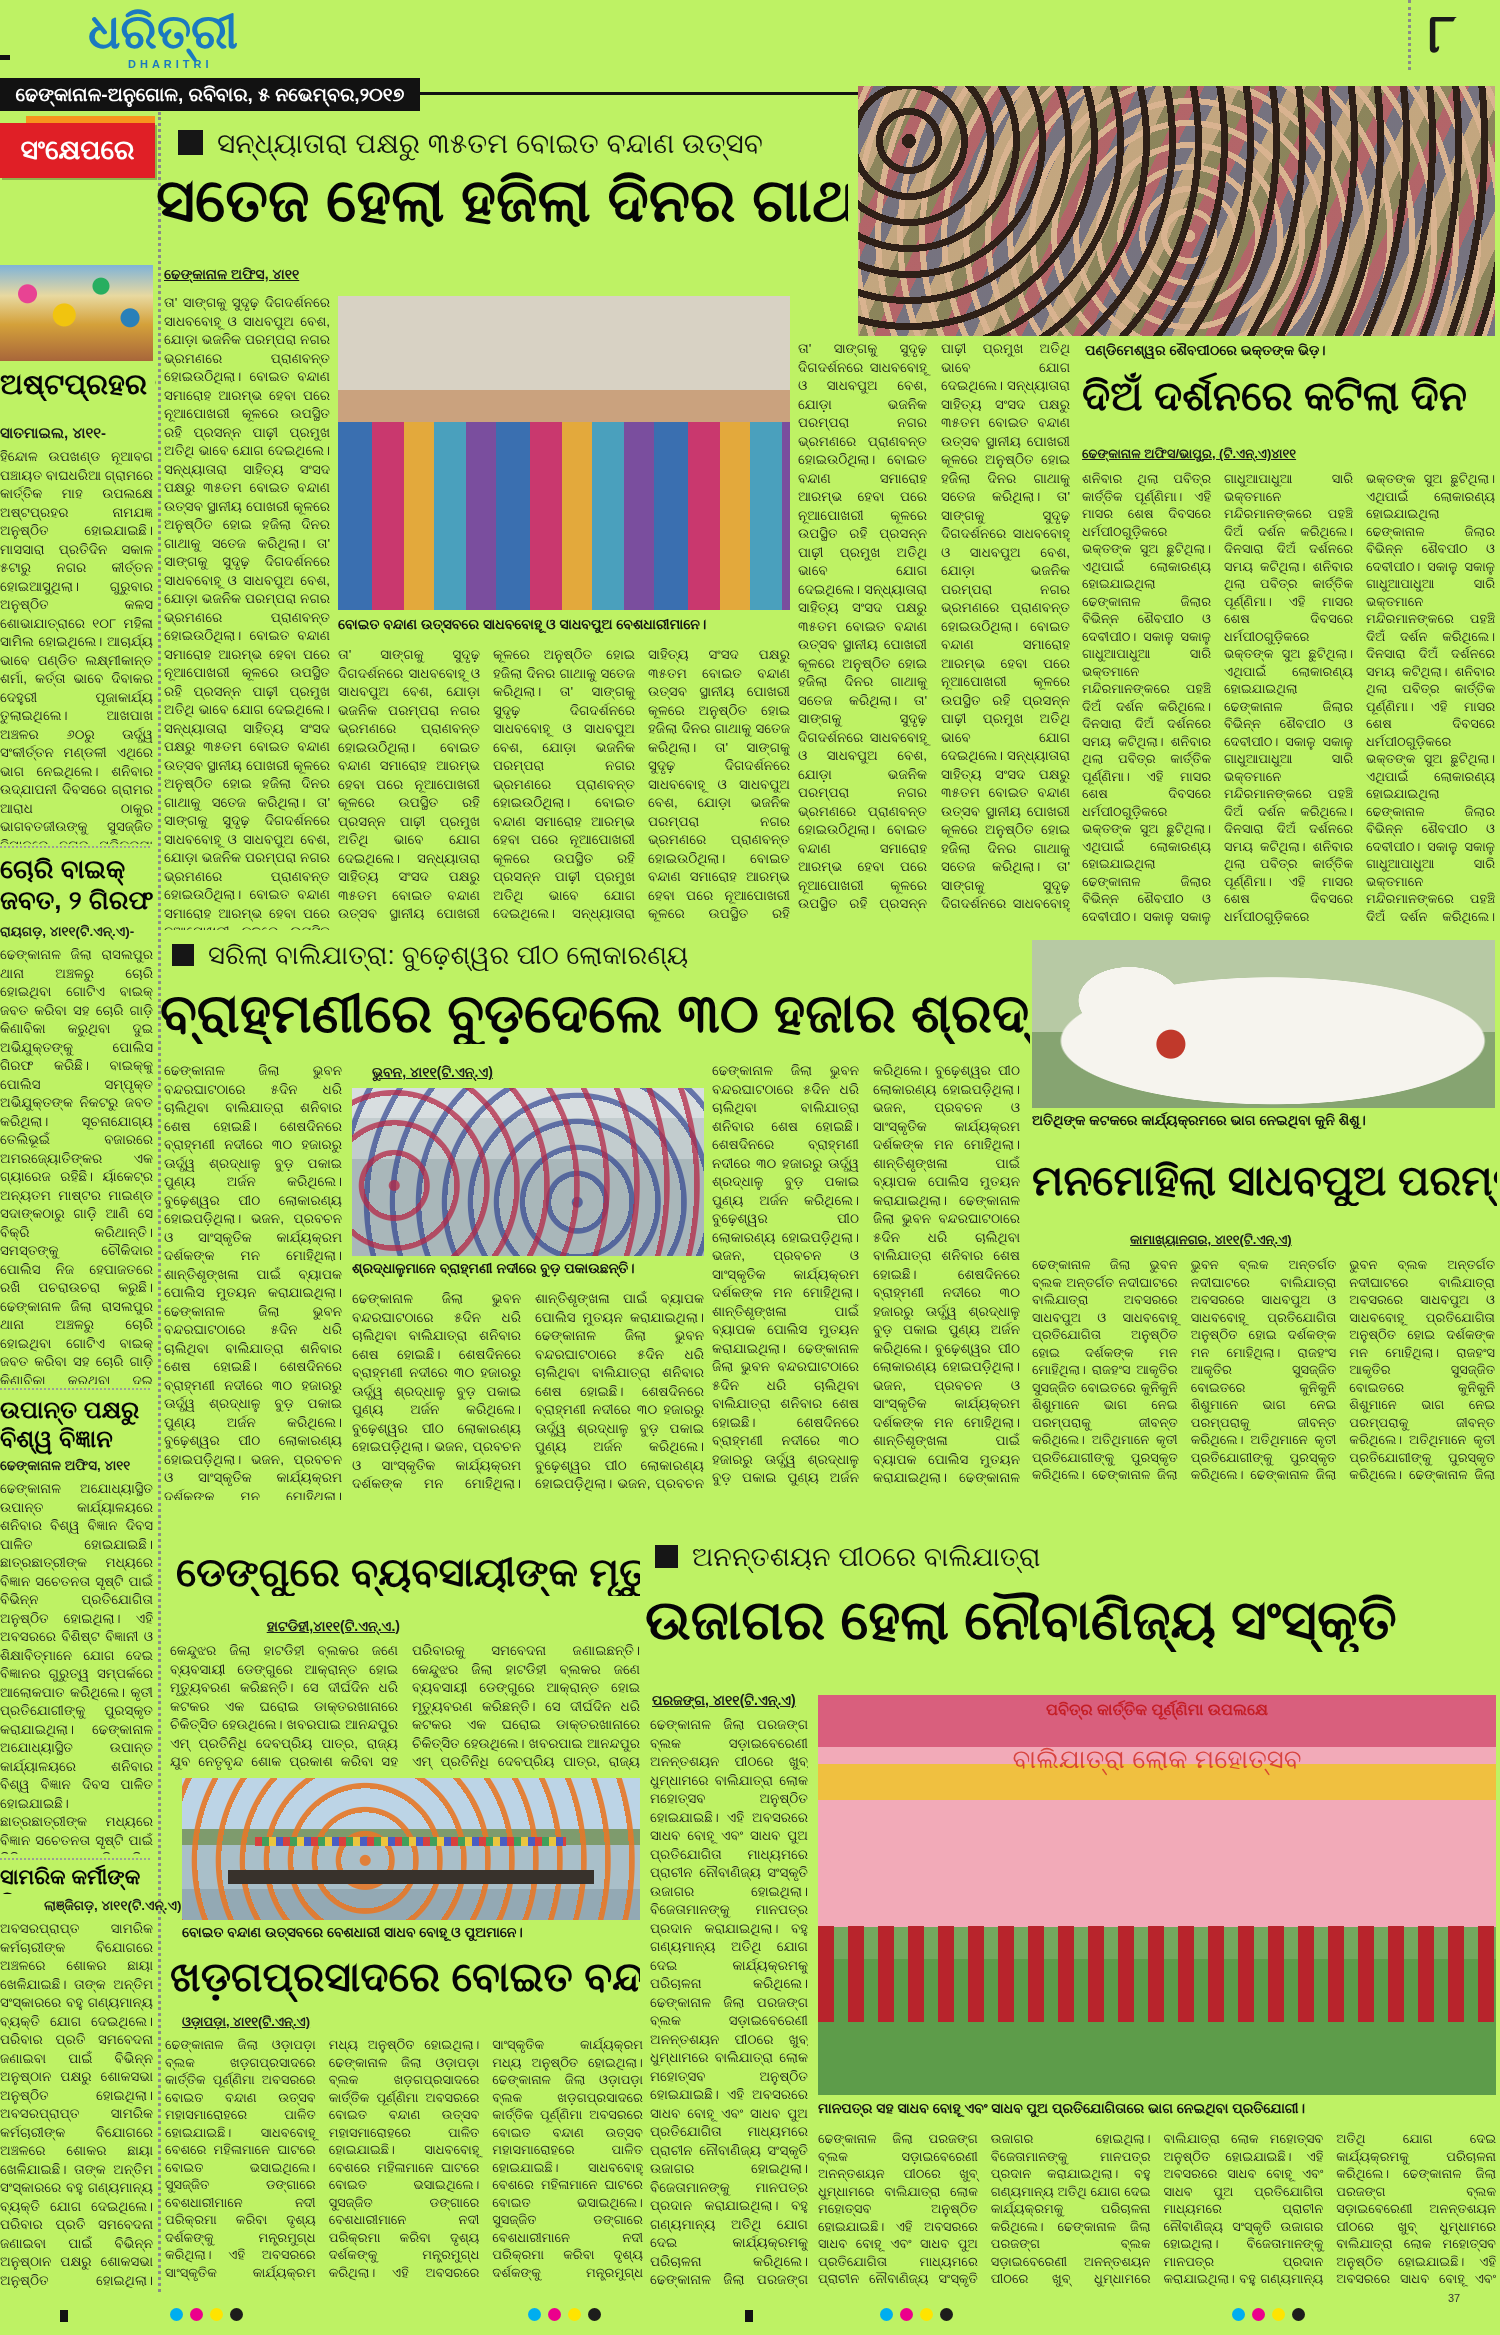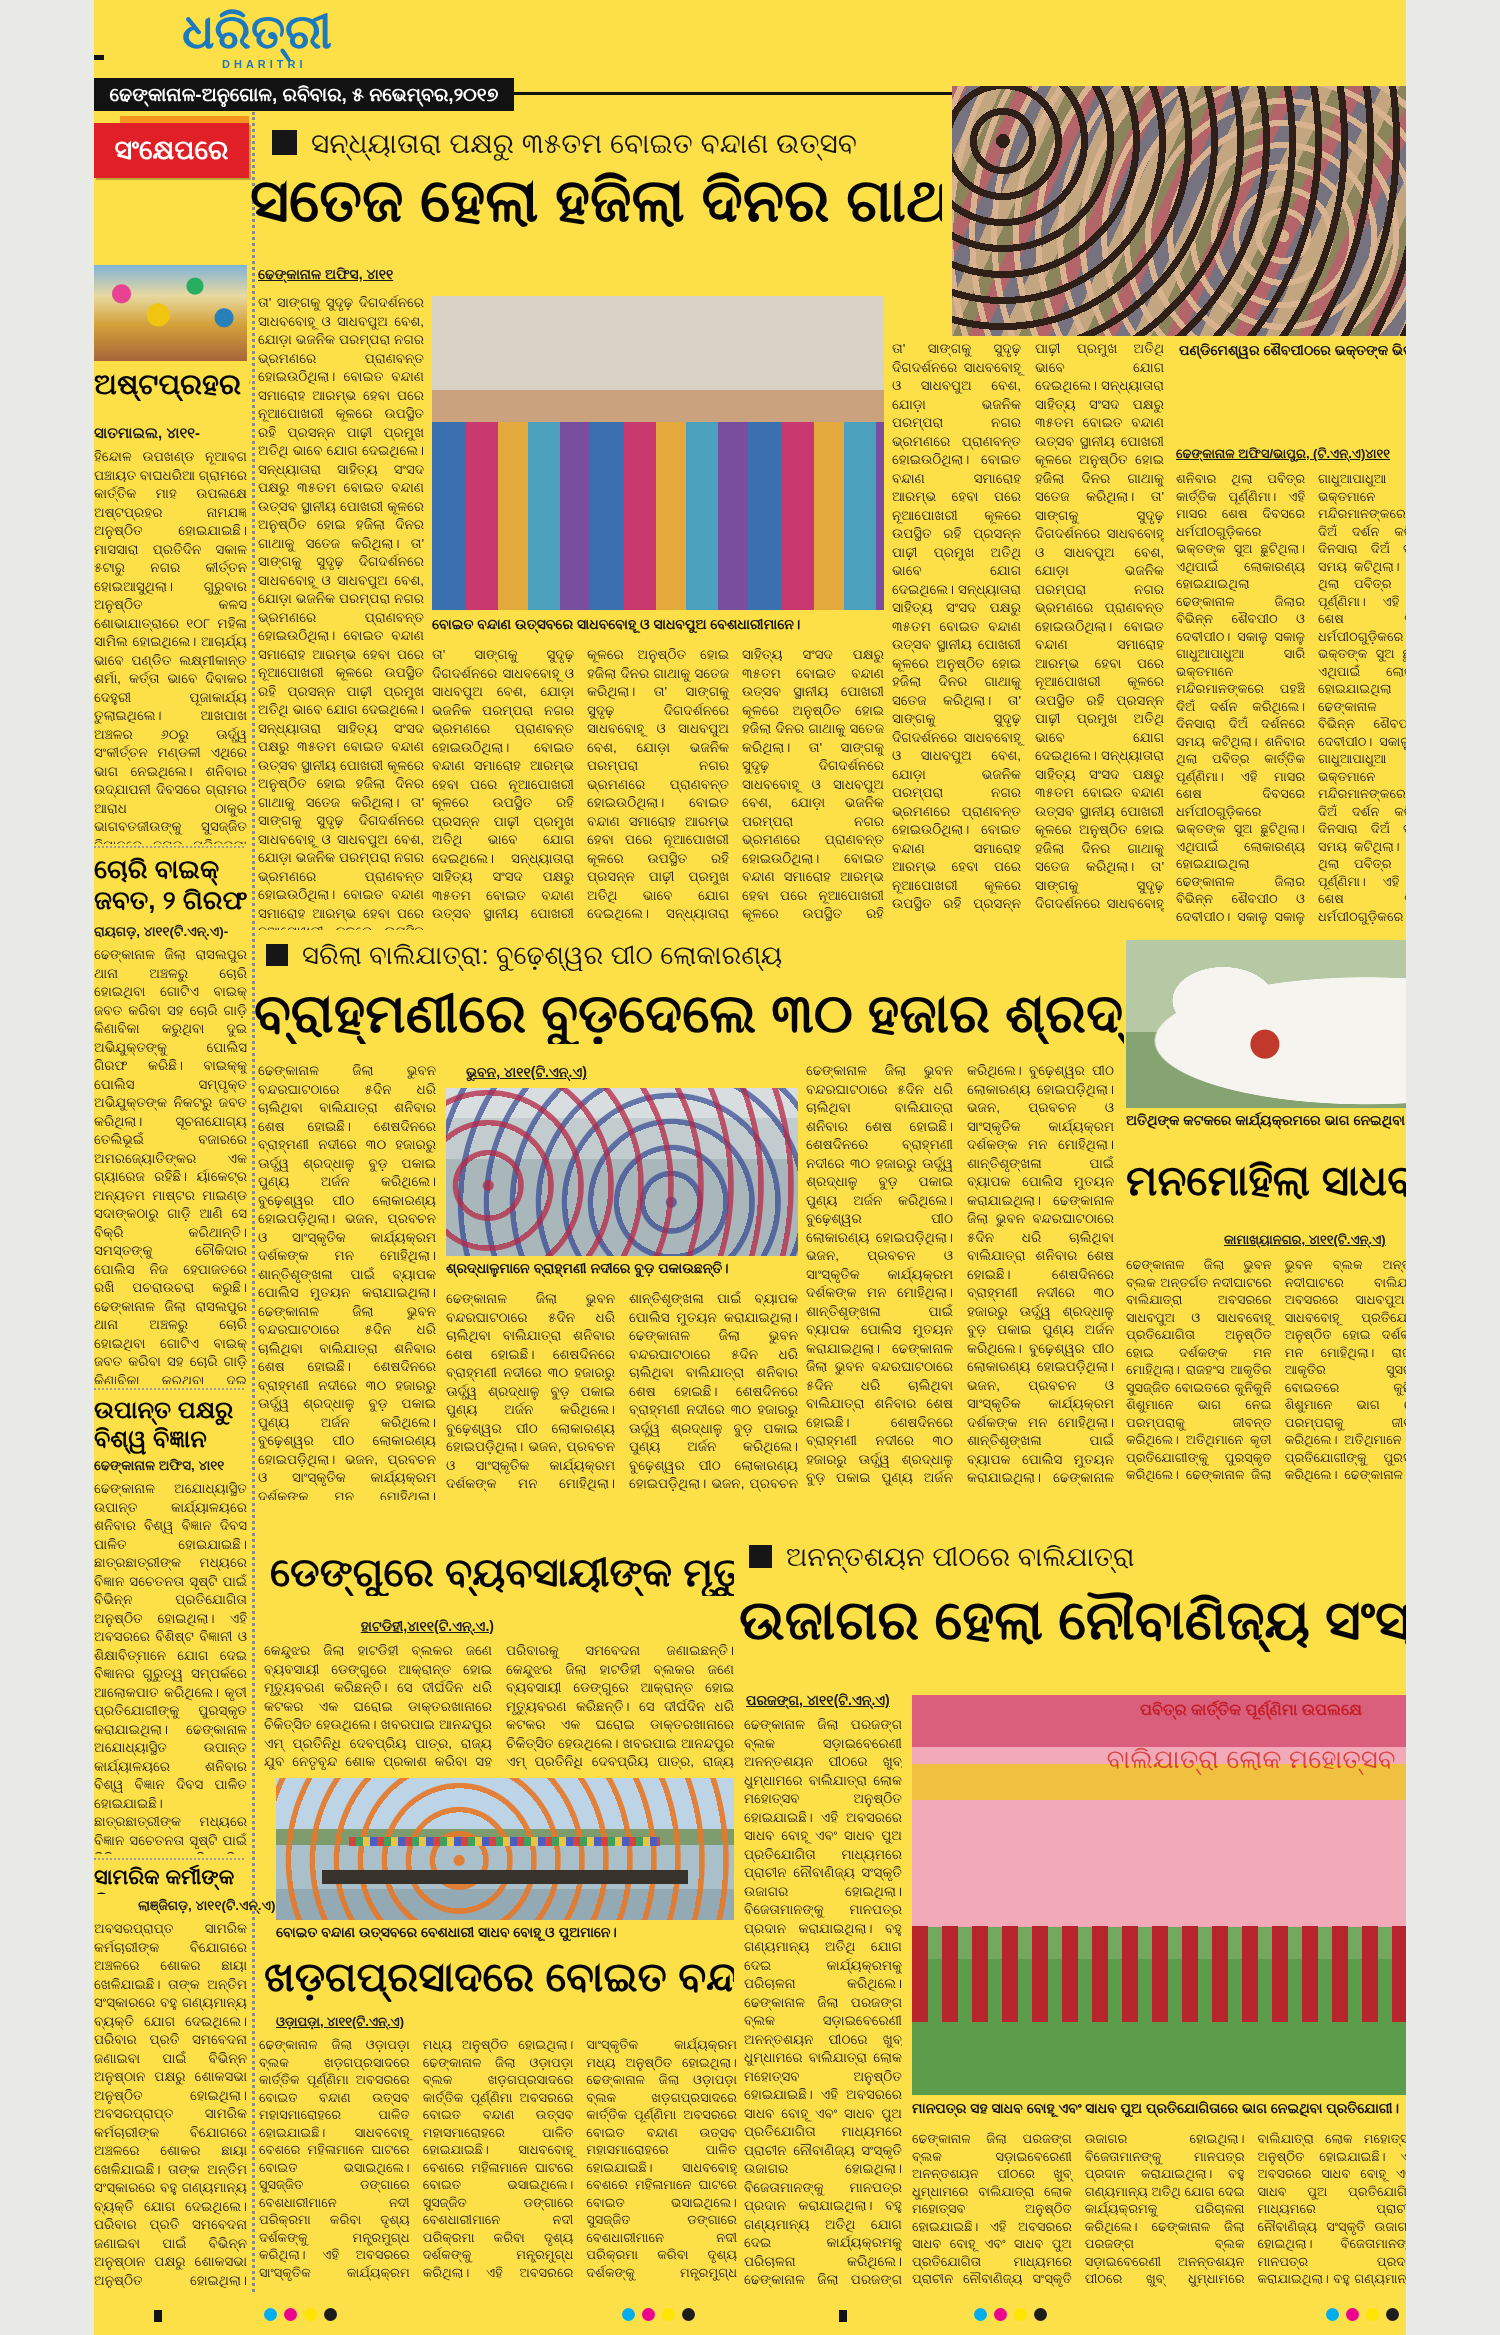--- a/index.html
+++ b/index.html
@@ -1,16 +1,16 @@
 <!DOCTYPE html>
 <html><head>
 <meta charset="utf-8">
 <style>
   html,body{margin:0;padding:0;background:#e9e9e6;}
-  #page{position:relative;width:1312px;height:2335px;background:#fde047;margin:0 auto;
+  #page{position:relative;width:1500px;height:2335px;background:#bef264;margin:0 auto;
         font-family:"Liberation Sans","DejaVu Sans",sans-serif;color:#1a1a1a;overflow:hidden;}
   .abs{position:absolute;}
   
   .logo-odia{font-size:48px;font-weight:700;color:#1b79c0;line-height:1;}
   .logo-latin{font-size:11px;font-weight:700;color:#1b79c0;letter-spacing:4px;margin-top:2px;margin-left:40px;}
   .edition-bar{background:#121212;color:#fff;font-size:19px;font-weight:700;text-align:center;line-height:33px;height:33px;}
   .head-rule{background:#121212;height:3px;}
   .pageno{font-size:54px;font-weight:700;}
   .dotline-v{border-left:3px dotted #8a8a8a;width:0;}
   .dotline-h{border-top:2px dotted #9a9a9a;height:0;}
@@ -121,20 +121,21 @@
   <div class="abs bodytext" style="left:164px;top:294px;width:166px;height:636px;">ତା' ସାଙ୍ଗକୁ ସୁଦୃଢ଼ ଦିଗଦର୍ଶନରେ ସାଧବବୋହୂ ଓ ସାଧବପୁଅ ବେଶ, ଯୋଡ଼ା ଭଜନିକ ପରମ୍ପରା ନଗର ଭ୍ରମଣରେ ପ୍ରାଣବନ୍ତ ହୋଇଉଠିଥିଲା। ବୋଇତ ବନ୍ଦାଣ ସମାରୋହ ଆରମ୍ଭ ହେବା ପରେ ନୂଆପୋଖରୀ କୂଳରେ ଉପସ୍ଥିତ ରହି ପ୍ରସନ୍ନ ପାଢ଼ୀ ପ୍ରମୁଖ ଅତିଥି ଭାବେ ଯୋଗ ଦେଇଥିଲେ। ସନ୍ଧ୍ୟାତାରା ସାହିତ୍ୟ ସଂସଦ ପକ୍ଷରୁ ୩୫ତମ ବୋଇତ ବନ୍ଦାଣ ଉତ୍ସବ ସ୍ଥାନୀୟ ପୋଖରୀ କୂଳରେ ଅନୁଷ୍ଠିତ ହୋଇ ହଜିଲା ଦିନର ଗାଥାକୁ ସତେଜ କରିଥିଲା। ତା' ସାଙ୍ଗକୁ ସୁଦୃଢ଼ ଦିଗଦର୍ଶନରେ ସାଧବବୋହୂ ଓ ସାଧବପୁଅ ବେଶ, ଯୋଡ଼ା ଭଜନିକ ପରମ୍ପରା ନଗର ଭ୍ରମଣରେ ପ୍ରାଣବନ୍ତ ହୋଇଉଠିଥିଲା। ବୋଇତ ବନ୍ଦାଣ ସମାରୋହ ଆରମ୍ଭ ହେବା ପରେ ନୂଆପୋଖରୀ କୂଳରେ ଉପସ୍ଥିତ ରହି ପ୍ରସନ୍ନ ପାଢ଼ୀ ପ୍ରମୁଖ ଅତିଥି ଭାବେ ଯୋଗ ଦେଇଥିଲେ। ସନ୍ଧ୍ୟାତାରା ସାହିତ୍ୟ ସଂସଦ ପକ୍ଷରୁ ୩୫ତମ ବୋଇତ ବନ୍ଦାଣ ଉତ୍ସବ ସ୍ଥାନୀୟ ପୋଖରୀ କୂଳରେ ଅନୁଷ୍ଠିତ ହୋଇ ହଜିଲା ଦିନର ଗାଥାକୁ ସତେଜ କରିଥିଲା। ତା' ସାଙ୍ଗକୁ ସୁଦୃଢ଼ ଦିଗଦର୍ଶନରେ ସାଧବବୋହୂ ଓ ସାଧବପୁଅ ବେଶ, ଯୋଡ଼ା ଭଜନିକ ପରମ୍ପରା ନଗର ଭ୍ରମଣରେ ପ୍ରାଣବନ୍ତ ହୋଇଉଠିଥିଲା। ବୋଇତ ବନ୍ଦାଣ ସମାରୋହ ଆରମ୍ଭ ହେବା ପରେ ନୂଆପୋଖରୀ କୂଳରେ ଉପସ୍ଥିତ ରହି ପ୍ରସନ୍ନ ପାଢ଼ୀ ପ୍ରମୁଖ ଅତିଥି ଭାବେ ଯୋଗ ଦେଇଥିଲେ। ସନ୍ଧ୍ୟାତାରା ସାହିତ୍ୟ ସଂସଦ ପକ୍ଷରୁ ୩୫ତମ ବୋଇତ ବନ୍ଦାଣ ଉତ୍ସବ ସ୍ଥାନୀୟ ପୋଖରୀ କୂଳରେ ଅନୁଷ୍ଠିତ ହୋଇ ହଜିଲା ଦିନର ଗାଥାକୁ ସତେଜ କରିଥିଲା। ତା' ସାଙ୍ଗକୁ ସୁଦୃଢ଼ ଦିଗଦର୍ଶନରେ ସାଧବବୋହୂ ଓ ସାଧବପୁଅ ବେଶ, ଯୋଡ଼ା ଭଜନିକ ପରମ୍ପରା ନଗର ଭ୍ରମଣରେ ପ୍ରାଣବନ୍ତ ହୋଇଉଠିଥିଲା। ବୋଇତ ବନ୍ଦାଣ ସମାରୋହ ଆରମ୍ଭ ହେବା ପରେ ନୂଆପୋଖରୀ କୂଳରେ ଉପସ୍ଥିତ ରହି ପ୍ରସନ୍ନ ପାଢ଼ୀ ପ୍ରମୁଖ ଅତିଥି ଭାବେ ଯୋଗ ଦେଇଥିଲେ। ସନ୍ଧ୍ୟାତାରା ସାହିତ୍ୟ ସଂସଦ ପକ୍ଷରୁ ୩୫ତମ ବୋଇତ ବନ୍ଦାଣ ଉତ୍ସବ ସ୍ଥାନୀୟ ପୋଖରୀ କୂଳରେ ଅନୁଷ୍ଠିତ ହୋଇ ହଜିଲା ଦିନର ଗାଥାକୁ ସତେଜ କରିଥିଲା।</div>
 
   <div class="abs ph ph-saris" style="left:338px;top:296px;width:452px;height:314px;"></div>
   <div class="abs caption" style="left:338px;top:616px;width:452px;">ବୋଇତ ବନ୍ଦାଣ ଉତ୍ସବରେ ସାଧବବୋହୂ ଓ ସାଧବପୁଅ ବେଶଧାରୀମାନେ।</div>
   <div class="abs bodytext cols3" style="left:338px;top:646px;width:452px;height:284px;">ତା' ସାଙ୍ଗକୁ ସୁଦୃଢ଼ ଦିଗଦର୍ଶନରେ ସାଧବବୋହୂ ଓ ସାଧବପୁଅ ବେଶ, ଯୋଡ଼ା ଭଜନିକ ପରମ୍ପରା ନଗର ଭ୍ରମଣରେ ପ୍ରାଣବନ୍ତ ହୋଇଉଠିଥିଲା। ବୋଇତ ବନ୍ଦାଣ ସମାରୋହ ଆରମ୍ଭ ହେବା ପରେ ନୂଆପୋଖରୀ କୂଳରେ ଉପସ୍ଥିତ ରହି ପ୍ରସନ୍ନ ପାଢ଼ୀ ପ୍ରମୁଖ ଅତିଥି ଭାବେ ଯୋଗ ଦେଇଥିଲେ। ସନ୍ଧ୍ୟାତାରା ସାହିତ୍ୟ ସଂସଦ ପକ୍ଷରୁ ୩୫ତମ ବୋଇତ ବନ୍ଦାଣ ଉତ୍ସବ ସ୍ଥାନୀୟ ପୋଖରୀ କୂଳରେ ଅନୁଷ୍ଠିତ ହୋଇ ହଜିଲା ଦିନର ଗାଥାକୁ ସତେଜ କରିଥିଲା। ତା' ସାଙ୍ଗକୁ ସୁଦୃଢ଼ ଦିଗଦର୍ଶନରେ ସାଧବବୋହୂ ଓ ସାଧବପୁଅ ବେଶ, ଯୋଡ଼ା ଭଜନିକ ପରମ୍ପରା ନଗର ଭ୍ରମଣରେ ପ୍ରାଣବନ୍ତ ହୋଇଉଠିଥିଲା। ବୋଇତ ବନ୍ଦାଣ ସମାରୋହ ଆରମ୍ଭ ହେବା ପରେ ନୂଆପୋଖରୀ କୂଳରେ ଉପସ୍ଥିତ ରହି ପ୍ରସନ୍ନ ପାଢ଼ୀ ପ୍ରମୁଖ ଅତିଥି ଭାବେ ଯୋଗ ଦେଇଥିଲେ। ସନ୍ଧ୍ୟାତାରା ସାହିତ୍ୟ ସଂସଦ ପକ୍ଷରୁ ୩୫ତମ ବୋଇତ ବନ୍ଦାଣ ଉତ୍ସବ ସ୍ଥାନୀୟ ପୋଖରୀ କୂଳରେ ଅନୁଷ୍ଠିତ ହୋଇ ହଜିଲା ଦିନର ଗାଥାକୁ ସତେଜ କରିଥିଲା। ତା' ସାଙ୍ଗକୁ ସୁଦୃଢ଼ ଦିଗଦର୍ଶନରେ ସାଧବବୋହୂ ଓ ସାଧବପୁଅ ବେଶ, ଯୋଡ଼ା ଭଜନିକ ପରମ୍ପରା ନଗର ଭ୍ରମଣରେ ପ୍ରାଣବନ୍ତ ହୋଇଉଠିଥିଲା। ବୋଇତ ବନ୍ଦାଣ ସମାରୋହ ଆରମ୍ଭ ହେବା ପରେ ନୂଆପୋଖରୀ କୂଳରେ ଉପସ୍ଥିତ ରହି ପ୍ରସନ୍ନ ପାଢ଼ୀ ପ୍ରମୁଖ ଅତିଥି ଭାବେ ଯୋଗ ଦେଇଥିଲେ। ସନ୍ଧ୍ୟାତାରା ସାହିତ୍ୟ ସଂସଦ ପକ୍ଷରୁ ୩୫ତମ ବୋଇତ ବନ୍ଦାଣ ଉତ୍ସବ ସ୍ଥାନୀୟ ପୋଖରୀ କୂଳରେ ଅନୁଷ୍ଠିତ ହୋଇ ହଜିଲା ଦିନର ଗାଥାକୁ ସତେଜ କରିଥିଲା। ତା' ସାଙ୍ଗକୁ ସୁଦୃଢ଼ ଦିଗଦର୍ଶନରେ ସାଧବବୋହୂ ଓ ସାଧବପୁଅ ବେଶ, ଯୋଡ଼ା ଭଜନିକ ପରମ୍ପରା ନଗର ଭ୍ରମଣରେ ପ୍ରାଣବନ୍ତ ହୋଇଉଠିଥିଲା। ବୋଇତ ବନ୍ଦାଣ ସମାରୋହ ଆରମ୍ଭ ହେବା ପରେ ନୂଆପୋଖରୀ କୂଳରେ ଉପସ୍ଥିତ ରହି ପ୍ରସନ୍ନ ପାଢ଼ୀ ପ୍ରମୁଖ ଅତିଥି ଭାବେ ଯୋଗ ଦେଇଥିଲେ। ସନ୍ଧ୍ୟାତାରା ସାହିତ୍ୟ ସଂସଦ ପକ୍ଷରୁ ୩୫ତମ ବୋଇତ ବନ୍ଦାଣ ଉତ୍ସବ ସ୍ଥାନୀୟ ପୋଖରୀ କୂଳରେ ଅନୁଷ୍ଠିତ ହୋଇ ହଜିଲା ଦିନର ଗାଥାକୁ ସତେଜ କରିଥିଲା। ତା' ସାଙ୍ଗକୁ ସୁଦୃଢ଼ ଦିଗଦର୍ଶନରେ ସାଧବବୋହୂ ଓ ସାଧବପୁଅ ବେଶ, ଯୋଡ଼ା ଭଜନିକ ପରମ୍ପରା ନଗର ଭ୍ରମଣରେ ପ୍ରାଣବନ୍ତ ହୋଇଉଠିଥିଲା। ବୋଇତ ବନ୍ଦାଣ ସମାରୋହ ଆରମ୍ଭ ହେବା ପରେ ନୂଆପୋଖରୀ କୂଳରେ ଉପସ୍ଥିତ ରହି ପ୍ରସନ୍ନ ପାଢ଼ୀ ପ୍ରମୁଖ ଅତିଥି ଭାବେ ଯୋଗ ଦେଇଥିଲେ। ସନ୍ଧ୍ୟାତାରା ସାହିତ୍ୟ ସଂସଦ ପକ୍ଷରୁ ୩୫ତମ ବୋଇତ ବନ୍ଦାଣ ଉତ୍ସବ ସ୍ଥାନୀୟ ପୋଖରୀ କୂଳରେ ଅନୁଷ୍ଠିତ ହୋଇ ହଜିଲା ଦିନର ଗାଥାକୁ ସତେଜ କରିଥିଲା।</div>
 
   <div class="abs bodytext cols2" style="left:798px;top:340px;width:272px;height:590px;">ତା' ସାଙ୍ଗକୁ ସୁଦୃଢ଼ ଦିଗଦର୍ଶନରେ ସାଧବବୋହୂ ଓ ସାଧବପୁଅ ବେଶ, ଯୋଡ଼ା ଭଜନିକ ପରମ୍ପରା ନଗର ଭ୍ରମଣରେ ପ୍ରାଣବନ୍ତ ହୋଇଉଠିଥିଲା। ବୋଇତ ବନ୍ଦାଣ ସମାରୋହ ଆରମ୍ଭ ହେବା ପରେ ନୂଆପୋଖରୀ କୂଳରେ ଉପସ୍ଥିତ ରହି ପ୍ରସନ୍ନ ପାଢ଼ୀ ପ୍ରମୁଖ ଅତିଥି ଭାବେ ଯୋଗ ଦେଇଥିଲେ। ସନ୍ଧ୍ୟାତାରା ସାହିତ୍ୟ ସଂସଦ ପକ୍ଷରୁ ୩୫ତମ ବୋଇତ ବନ୍ଦାଣ ଉତ୍ସବ ସ୍ଥାନୀୟ ପୋଖରୀ କୂଳରେ ଅନୁଷ୍ଠିତ ହୋଇ ହଜିଲା ଦିନର ଗାଥାକୁ ସତେଜ କରିଥିଲା। ତା' ସାଙ୍ଗକୁ ସୁଦୃଢ଼ ଦିଗଦର୍ଶନରେ ସାଧବବୋହୂ ଓ ସାଧବପୁଅ ବେଶ, ଯୋଡ଼ା ଭଜନିକ ପରମ୍ପରା ନଗର ଭ୍ରମଣରେ ପ୍ରାଣବନ୍ତ ହୋଇଉଠିଥିଲା। ବୋଇତ ବନ୍ଦାଣ ସମାରୋହ ଆରମ୍ଭ ହେବା ପରେ ନୂଆପୋଖରୀ କୂଳରେ ଉପସ୍ଥିତ ରହି ପ୍ରସନ୍ନ ପାଢ଼ୀ ପ୍ରମୁଖ ଅତିଥି ଭାବେ ଯୋଗ ଦେଇଥିଲେ। ସନ୍ଧ୍ୟାତାରା ସାହିତ୍ୟ ସଂସଦ ପକ୍ଷରୁ ୩୫ତମ ବୋଇତ ବନ୍ଦାଣ ଉତ୍ସବ ସ୍ଥାନୀୟ ପୋଖରୀ କୂଳରେ ଅନୁଷ୍ଠିତ ହୋଇ ହଜିଲା ଦିନର ଗାଥାକୁ ସତେଜ କରିଥିଲା। ତା' ସାଙ୍ଗକୁ ସୁଦୃଢ଼ ଦିଗଦର୍ଶନରେ ସାଧବବୋହୂ ଓ ସାଧବପୁଅ ବେଶ, ଯୋଡ଼ା ଭଜନିକ ପରମ୍ପରା ନଗର ଭ୍ରମଣରେ ପ୍ରାଣବନ୍ତ ହୋଇଉଠିଥିଲା। ବୋଇତ ବନ୍ଦାଣ ସମାରୋହ ଆରମ୍ଭ ହେବା ପରେ ନୂଆପୋଖରୀ କୂଳରେ ଉପସ୍ଥିତ ରହି ପ୍ରସନ୍ନ ପାଢ଼ୀ ପ୍ରମୁଖ ଅତିଥି ଭାବେ ଯୋଗ ଦେଇଥିଲେ। ସନ୍ଧ୍ୟାତାରା ସାହିତ୍ୟ ସଂସଦ ପକ୍ଷରୁ ୩୫ତମ ବୋଇତ ବନ୍ଦାଣ ଉତ୍ସବ ସ୍ଥାନୀୟ ପୋଖରୀ କୂଳରେ ଅନୁଷ୍ଠିତ ହୋଇ ହଜିଲା ଦିନର ଗାଥାକୁ ସତେଜ କରିଥିଲା। ତା' ସାଙ୍ଗକୁ ସୁଦୃଢ଼ ଦିଗଦର୍ଶନରେ ସାଧବବୋହୂ ଓ ସାଧବପୁଅ ବେଶ, ଯୋଡ଼ା ଭଜନିକ ପରମ୍ପରା ନଗର ଭ୍ରମଣରେ ପ୍ରାଣବନ୍ତ ହୋଇଉଠିଥିଲା। ବୋଇତ ବନ୍ଦାଣ ସମାରୋହ ଆରମ୍ଭ ହେବା ପରେ ନୂଆପୋଖରୀ କୂଳରେ ଉପସ୍ଥିତ ରହି ପ୍ରସନ୍ନ ପାଢ଼ୀ ପ୍ରମୁଖ ଅତିଥି ଭାବେ ଯୋଗ ଦେଇଥିଲେ। ସନ୍ଧ୍ୟାତାରା ସାହିତ୍ୟ ସଂସଦ ପକ୍ଷରୁ ୩୫ତମ ବୋଇତ ବନ୍ଦାଣ ଉତ୍ସବ ସ୍ଥାନୀୟ ପୋଖରୀ କୂଳରେ ଅନୁଷ୍ଠିତ ହୋଇ ହଜିଲା ଦିନର ଗାଥାକୁ ସତେଜ କରିଥିଲା। ତା' ସାଙ୍ଗକୁ ସୁଦୃଢ଼ ଦିଗଦର୍ଶନରେ ସାଧବବୋହୂ ଓ ସାଧବପୁଅ ବେଶ, ଯୋଡ଼ା ଭଜନିକ ପରମ୍ପରା ନଗର ଭ୍ରମଣରେ ପ୍ରାଣବନ୍ତ ହୋଇଉଠିଥିଲା। ବୋଇତ ବନ୍ଦାଣ ସମାରୋହ ଆରମ୍ଭ ହେବା ପରେ ନୂଆପୋଖରୀ କୂଳରେ ଉପସ୍ଥିତ ରହି ପ୍ରସନ୍ନ ପାଢ଼ୀ ପ୍ରମୁଖ ଅତିଥି ଭାବେ ଯୋଗ ଦେଇଥିଲେ। ସନ୍ଧ୍ୟାତାରା ସାହିତ୍ୟ ସଂସଦ ପକ୍ଷରୁ ୩୫ତମ ବୋଇତ ବନ୍ଦାଣ ଉତ୍ସବ ସ୍ଥାନୀୟ ପୋଖରୀ କୂଳରେ ଅନୁଷ୍ଠିତ ହୋଇ ହଜିଲା ଦିନର ଗାଥାକୁ ସତେଜ କରିଥିଲା। ତା' ସାଙ୍ଗକୁ ସୁଦୃଢ଼ ଦିଗଦର୍ଶନରେ ସାଧବବୋହୂ ଓ ସାଧବପୁଅ ବେଶ, ଯୋଡ଼ା ଭଜନିକ ପରମ୍ପରା ନଗର ଭ୍ରମଣରେ ପ୍ରାଣବନ୍ତ ହୋଇଉଠିଥିଲା। ବୋଇତ ବନ୍ଦାଣ ସମାରୋହ ଆରମ୍ଭ ହେବା ପରେ ନୂଆପୋଖରୀ କୂଳରେ ଉପସ୍ଥିତ ରହି ପ୍ରସନ୍ନ ପାଢ଼ୀ ପ୍ରମୁଖ ଅତିଥି ଭାବେ ଯୋଗ ଦେଇଥିଲେ। ସନ୍ଧ୍ୟାତାରା ସାହିତ୍ୟ ସଂସଦ ପକ୍ଷରୁ ୩୫ତମ ବୋଇତ ବନ୍ଦାଣ ଉତ୍ସବ ସ୍ଥାନୀୟ ପୋଖରୀ କୂଳରେ ଅନୁଷ୍ଠିତ ହୋଇ ହଜିଲା ଦିନର ଗାଥାକୁ ସତେଜ କରିଥିଲା।</div>
 
   <div class="abs ph ph-crowd" style="left:858px;top:86px;width:637px;height:250px;"></div>
   <div class="abs caption" style="left:1085px;top:342px;width:410px;">ପଣ୍ଡିମେଶ୍ୱର ଶୈବପୀଠରେ ଭକ୍ତଙ୍କ ଭିଡ଼।</div>
+  <div class="abs headline" style="left:1082px;top:372px;width:415px;font-size:41px;line-height:48px;">ଦିଅଁ ଦର୍ଶନରେ କଟିଲା ଦିନ</div>
   <div class="abs dateline" style="left:1082px;top:446px;font-size:13px;">ଢେଙ୍କାନାଳ ଅଫିସ/ଭାପୁର, (ଟି.ଏନ୍.ଏ)୪ା୧୧</div>
   <div class="abs bodytext cols3" style="left:1082px;top:470px;width:413px;height:460px;font-size:13px;line-height:17.5px;">ଶନିବାର ଥିଲା ପବିତ୍ର କାର୍ତ୍ତିକ ପୂର୍ଣ୍ଣିମା। ଏହି ମାସର ଶେଷ ଦିବସରେ ଧର୍ମପୀଠଗୁଡ଼ିକରେ ଭକ୍ତଙ୍କ ସୁଅ ଛୁଟିଥିଲା। ଏଥିପାଇଁ ଲୋକାରଣ୍ୟ ହୋଇଯାଇଥିଲା ଢେଙ୍କାନାଳ ଜିଲାର ବିଭିନ୍ନ ଶୈବପୀଠ ଓ ଦେବୀପୀଠ। ସକାଳୁ ସକାଳୁ ଗାଧୁଆପାଧୁଆ ସାରି ଭକ୍ତମାନେ ମନ୍ଦିରମାନଙ୍କରେ ପହଞ୍ଚି ଦିଅଁ ଦର୍ଶନ କରିଥିଲେ। ଦିନସାରା ଦିଅଁ ଦର୍ଶନରେ ସମୟ କଟିଥିଲା। ଶନିବାର ଥିଲା ପବିତ୍ର କାର୍ତ୍ତିକ ପୂର୍ଣ୍ଣିମା। ଏହି ମାସର ଶେଷ ଦିବସରେ ଧର୍ମପୀଠଗୁଡ଼ିକରେ ଭକ୍ତଙ୍କ ସୁଅ ଛୁଟିଥିଲା। ଏଥିପାଇଁ ଲୋକାରଣ୍ୟ ହୋଇଯାଇଥିଲା ଢେଙ୍କାନାଳ ଜିଲାର ବିଭିନ୍ନ ଶୈବପୀଠ ଓ ଦେବୀପୀଠ। ସକାଳୁ ସକାଳୁ ଗାଧୁଆପାଧୁଆ ସାରି ଭକ୍ତମାନେ ମନ୍ଦିରମାନଙ୍କରେ ପହଞ୍ଚି ଦିଅଁ ଦର୍ଶନ କରିଥିଲେ। ଦିନସାରା ଦିଅଁ ଦର୍ଶନରେ ସମୟ କଟିଥିଲା। ଶନିବାର ଥିଲା ପବିତ୍ର କାର୍ତ୍ତିକ ପୂର୍ଣ୍ଣିମା। ଏହି ମାସର ଶେଷ ଦିବସରେ ଧର୍ମପୀଠଗୁଡ଼ିକରେ ଭକ୍ତଙ୍କ ସୁଅ ଛୁଟିଥିଲା। ଏଥିପାଇଁ ଲୋକାରଣ୍ୟ ହୋଇଯାଇଥିଲା ଢେଙ୍କାନାଳ ଜିଲାର ବିଭିନ୍ନ ଶୈବପୀଠ ଓ ଦେବୀପୀଠ। ସକାଳୁ ସକାଳୁ ଗାଧୁଆପାଧୁଆ ସାରି ଭକ୍ତମାନେ ମନ୍ଦିରମାନଙ୍କରେ ପହଞ୍ଚି ଦିଅଁ ଦର୍ଶନ କରିଥିଲେ। ଦିନସାରା ଦିଅଁ ଦର୍ଶନରେ ସମୟ କଟିଥିଲା। ଶନିବାର ଥିଲା ପବିତ୍ର କାର୍ତ୍ତିକ ପୂର୍ଣ୍ଣିମା। ଏହି ମାସର ଶେଷ ଦିବସରେ ଧର୍ମପୀଠଗୁଡ଼ିକରେ ଭକ୍ତଙ୍କ ସୁଅ ଛୁଟିଥିଲା। ଏଥିପାଇଁ ଲୋକାରଣ୍ୟ ହୋଇଯାଇଥିଲା ଢେଙ୍କାନାଳ ଜିଲାର ବିଭିନ୍ନ ଶୈବପୀଠ ଓ ଦେବୀପୀଠ। ସକାଳୁ ସକାଳୁ ଗାଧୁଆପାଧୁଆ ସାରି ଭକ୍ତମାନେ ମନ୍ଦିରମାନଙ୍କରେ ପହଞ୍ଚି ଦିଅଁ ଦର୍ଶନ କରିଥିଲେ। ଦିନସାରା ଦିଅଁ ଦର୍ଶନରେ ସମୟ କଟିଥିଲା। ଶନିବାର ଥିଲା ପବିତ୍ର କାର୍ତ୍ତିକ ପୂର୍ଣ୍ଣିମା। ଏହି ମାସର ଶେଷ ଦିବସରେ ଧର୍ମପୀଠଗୁଡ଼ିକରେ ଭକ୍ତଙ୍କ ସୁଅ ଛୁଟିଥିଲା। ଏଥିପାଇଁ ଲୋକାରଣ୍ୟ ହୋଇଯାଇଥିଲା ଢେଙ୍କାନାଳ ଜିଲାର ବିଭିନ୍ନ ଶୈବପୀଠ ଓ ଦେବୀପୀଠ। ସକାଳୁ ସକାଳୁ ଗାଧୁଆପାଧୁଆ ସାରି ଭକ୍ତମାନେ ମନ୍ଦିରମାନଙ୍କରେ ପହଞ୍ଚି ଦିଅଁ ଦର୍ଶନ କରିଥିଲେ। ଦିନସାରା ଦିଅଁ ଦର୍ଶନରେ ସମୟ କଟିଥିଲା। ଶନିବାର ଥିଲା ପବିତ୍ର କାର୍ତ୍ତିକ ପୂର୍ଣ୍ଣିମା। ଏହି ମାସର ଶେଷ ଦିବସରେ ଧର୍ମପୀଠଗୁଡ଼ିକରେ ଭକ୍ତଙ୍କ ସୁଅ ଛୁଟିଥିଲା। ଏଥିପାଇଁ ଲୋକାରଣ୍ୟ ହୋଇଯାଇଥିଲା ଢେଙ୍କାନାଳ ଜିଲାର ବିଭିନ୍ନ ଶୈବପୀଠ ଓ ଦେବୀପୀଠ। ସକାଳୁ ସକାଳୁ ଗାଧୁଆପାଧୁଆ ସାରି ଭକ୍ତମାନେ ମନ୍ଦିରମାନଙ୍କରେ ପହଞ୍ଚି ଦିଅଁ ଦର୍ଶନ କରିଥିଲେ। ଦିନସାରା ଦିଅଁ ଦର୍ଶନରେ ସମୟ କଟିଥିଲା। ଶନିବାର ଥିଲା ପବିତ୍ର କାର୍ତ୍ତିକ ପୂର୍ଣ୍ଣିମା। ଏହି ମାସର ଶେଷ ଦିବସରେ ଧର୍ମପୀଠଗୁଡ଼ିକରେ ଭକ୍ତଙ୍କ ସୁଅ ଛୁଟିଥିଲା। ଏଥିପାଇଁ ଲୋକାରଣ୍ୟ ହୋଇଯାଇଥିଲା ଢେଙ୍କାନାଳ ଜିଲାର ବିଭିନ୍ନ ଶୈବପୀଠ ଓ ଦେବୀପୀଠ। ସକାଳୁ ସକାଳୁ ଗାଧୁଆପାଧୁଆ ସାରି ଭକ୍ତମାନେ ମନ୍ଦିରମାନଙ୍କରେ ପହଞ୍ଚି ଦିଅଁ ଦର୍ଶନ କରିଥିଲେ। ଦିନସାରା ଦିଅଁ ଦର୍ଶନରେ ସମୟ କଟିଥିଲା। ଶନିବାର ଥିଲା ପବିତ୍ର କାର୍ତ୍ତିକ ପୂର୍ଣ୍ଣିମା। ଏହି ମାସର ଶେଷ ଦିବସରେ ଧର୍ମପୀଠଗୁଡ଼ିକରେ ଭକ୍ତଙ୍କ ସୁଅ ଛୁଟିଥିଲା। ଏଥିପାଇଁ ଲୋକାରଣ୍ୟ ହୋଇଯାଇଥିଲା ଢେଙ୍କାନାଳ ଜିଲାର ବିଭିନ୍ନ ଶୈବପୀଠ ଓ ଦେବୀପୀଠ। ସକାଳୁ ସକାଳୁ ଗାଧୁଆପାଧୁଆ ସାରି ଭକ୍ତମାନେ ମନ୍ଦିରମାନଙ୍କରେ ପହଞ୍ଚି ଦିଅଁ ଦର୍ଶନ କରିଥିଲେ। ଦିନସାରା ଦିଅଁ ଦର୍ଶନରେ ସମୟ କଟିଥିଲା।</div>
 
   <div class="abs kicker" style="left:172px;top:940px;width:620px;font-size:26px;"><span class="sq" style="width:22px;height:22px;"></span><span>ସରିଲା ବାଲିଯାତ୍ରା: ବୁଢ଼େଶ୍ୱର ପୀଠ ଲୋକାରଣ୍ୟ</span></div>
   <div class="abs headline" style="left:160px;top:982px;width:870px;font-size:54px;line-height:62px;">ବ୍ରାହ୍ମଣୀରେ ବୁଡ଼ଦେଲେ ୩୦ ହଜାର ଶ୍ରଦ୍ଧାଳୁ</div>
   <div class="abs dateline" style="left:372px;top:1064px;">ଭୁବନ, ୪ା୧୧(ଟି.ଏନ୍.ଏ)</div>
   <div class="abs bodytext" style="left:164px;top:1062px;width:178px;height:438px;">ଢେଙ୍କାନାଳ ଜିଲା ଭୁବନ ବନ୍ଦରଘାଟଠାରେ ୫ଦିନ ଧରି ଚାଲିଥିବା ବାଲିଯାତ୍ରା ଶନିବାର ଶେଷ ହୋଇଛି। ଶେଷଦିନରେ ବ୍ରାହ୍ମଣୀ ନଦୀରେ ୩୦ ହଜାରରୁ ଊର୍ଦ୍ଧ୍ୱ ଶ୍ରଦ୍ଧାଳୁ ବୁଡ଼ ପକାଇ ପୁଣ୍ୟ ଅର୍ଜନ କରିଥିଲେ। ବୁଢ଼େଶ୍ୱର ପୀଠ ଲୋକାରଣ୍ୟ ହୋଇପଡ଼ିଥିଲା। ଭଜନ, ପ୍ରବଚନ ଓ ସାଂସ୍କୃତିକ କାର୍ଯ୍ୟକ୍ରମ ଦର୍ଶକଙ୍କ ମନ ମୋହିଥିଲା। ଶାନ୍ତିଶୃଙ୍ଖଳା ପାଇଁ ବ୍ୟାପକ ପୋଲିସ ମୁତୟନ କରାଯାଇଥିଲା। ଢେଙ୍କାନାଳ ଜିଲା ଭୁବନ ବନ୍ଦରଘାଟଠାରେ ୫ଦିନ ଧରି ଚାଲିଥିବା ବାଲିଯାତ୍ରା ଶନିବାର ଶେଷ ହୋଇଛି। ଶେଷଦିନରେ ବ୍ରାହ୍ମଣୀ ନଦୀରେ ୩୦ ହଜାରରୁ ଊର୍ଦ୍ଧ୍ୱ ଶ୍ରଦ୍ଧାଳୁ ବୁଡ଼ ପକାଇ ପୁଣ୍ୟ ଅର୍ଜନ କରିଥିଲେ। ବୁଢ଼େଶ୍ୱର ପୀଠ ଲୋକାରଣ୍ୟ ହୋଇପଡ଼ିଥିଲା। ଭଜନ, ପ୍ରବଚନ ଓ ସାଂସ୍କୃତିକ କାର୍ଯ୍ୟକ୍ରମ ଦର୍ଶକଙ୍କ ମନ ମୋହିଥିଲା। ଶାନ୍ତିଶୃଙ୍ଖଳା ପାଇଁ ବ୍ୟାପକ ପୋଲିସ ମୁତୟନ କରାଯାଇଥିଲା। ଢେଙ୍କାନାଳ ଜିଲା ଭୁବନ ବନ୍ଦରଘାଟଠାରେ ୫ଦିନ ଧରି ଚାଲିଥିବା ବାଲିଯାତ୍ରା ଶନିବାର ଶେଷ ହୋଇଛି। ଶେଷଦିନରେ ବ୍ରାହ୍ମଣୀ ନଦୀରେ ୩୦ ହଜାରରୁ ଊର୍ଦ୍ଧ୍ୱ ଶ୍ରଦ୍ଧାଳୁ ବୁଡ଼ ପକାଇ ପୁଣ୍ୟ ଅର୍ଜନ କରିଥିଲେ। ବୁଢ଼େଶ୍ୱର ପୀଠ ଲୋକାରଣ୍ୟ ହୋଇପଡ଼ିଥିଲା। ଭଜନ, ପ୍ରବଚନ ଓ ସାଂସ୍କୃତିକ କାର୍ଯ୍ୟକ୍ରମ ଦର୍ଶକଙ୍କ ମନ ମୋହିଥିଲା। ଶାନ୍ତିଶୃଙ୍ଖଳା ପାଇଁ ବ୍ୟାପକ ପୋଲିସ ମୁତୟନ କରାଯାଇଥିଲା।</div>
   <div class="abs ph ph-river" style="left:352px;top:1088px;width:352px;height:168px;"></div>
   <div class="abs caption" style="left:352px;top:1260px;width:352px;">ଶ୍ରଦ୍ଧାଳୁମାନେ ବ୍ରାହ୍ମଣୀ ନଦୀରେ ବୁଡ଼ ପକାଉଛନ୍ତି।</div>
   <div class="abs bodytext cols2" style="left:352px;top:1290px;width:352px;height:210px;">ଢେଙ୍କାନାଳ ଜିଲା ଭୁବନ ବନ୍ଦରଘାଟଠାରେ ୫ଦିନ ଧରି ଚାଲିଥିବା ବାଲିଯାତ୍ରା ଶନିବାର ଶେଷ ହୋଇଛି। ଶେଷଦିନରେ ବ୍ରାହ୍ମଣୀ ନଦୀରେ ୩୦ ହଜାରରୁ ଊର୍ଦ୍ଧ୍ୱ ଶ୍ରଦ୍ଧାଳୁ ବୁଡ଼ ପକାଇ ପୁଣ୍ୟ ଅର୍ଜନ କରିଥିଲେ। ବୁଢ଼େଶ୍ୱର ପୀଠ ଲୋକାରଣ୍ୟ ହୋଇପଡ଼ିଥିଲା। ଭଜନ, ପ୍ରବଚନ ଓ ସାଂସ୍କୃତିକ କାର୍ଯ୍ୟକ୍ରମ ଦର୍ଶକଙ୍କ ମନ ମୋହିଥିଲା। ଶାନ୍ତିଶୃଙ୍ଖଳା ପାଇଁ ବ୍ୟାପକ ପୋଲିସ ମୁତୟନ କରାଯାଇଥିଲା। ଢେଙ୍କାନାଳ ଜିଲା ଭୁବନ ବନ୍ଦରଘାଟଠାରେ ୫ଦିନ ଧରି ଚାଲିଥିବା ବାଲିଯାତ୍ରା ଶନିବାର ଶେଷ ହୋଇଛି। ଶେଷଦିନରେ ବ୍ରାହ୍ମଣୀ ନଦୀରେ ୩୦ ହଜାରରୁ ଊର୍ଦ୍ଧ୍ୱ ଶ୍ରଦ୍ଧାଳୁ ବୁଡ଼ ପକାଇ ପୁଣ୍ୟ ଅର୍ଜନ କରିଥିଲେ। ବୁଢ଼େଶ୍ୱର ପୀଠ ଲୋକାରଣ୍ୟ ହୋଇପଡ଼ିଥିଲା। ଭଜନ, ପ୍ରବଚନ ଓ ସାଂସ୍କୃତିକ କାର୍ଯ୍ୟକ୍ରମ ଦର୍ଶକଙ୍କ ମନ ମୋହିଥିଲା। ଶାନ୍ତିଶୃଙ୍ଖଳା ପାଇଁ ବ୍ୟାପକ ପୋଲିସ ମୁତୟନ କରାଯାଇଥିଲା। ଢେଙ୍କାନାଳ ଜିଲା ଭୁବନ ବନ୍ଦରଘାଟଠାରେ ୫ଦିନ ଧରି ଚାଲିଥିବା ବାଲିଯାତ୍ରା ଶନିବାର ଶେଷ ହୋଇଛି। ଶେଷଦିନରେ ବ୍ରାହ୍ମଣୀ ନଦୀରେ ୩୦ ହଜାରରୁ ଊର୍ଦ୍ଧ୍ୱ ଶ୍ରଦ୍ଧାଳୁ ବୁଡ଼ ପକାଇ ପୁଣ୍ୟ ଅର୍ଜନ କରିଥିଲେ। ବୁଢ଼େଶ୍ୱର ପୀଠ ଲୋକାରଣ୍ୟ ହୋଇପଡ଼ିଥିଲା। ଭଜନ, ପ୍ରବଚନ ଓ ସାଂସ୍କୃତିକ କାର୍ଯ୍ୟକ୍ରମ ଦର୍ଶକଙ୍କ ମନ ମୋହିଥିଲା। ଶାନ୍ତିଶୃଙ୍ଖଳା ପାଇଁ ବ୍ୟାପକ ପୋଲିସ ମୁତୟନ କରାଯାଇଥିଲା।</div>

